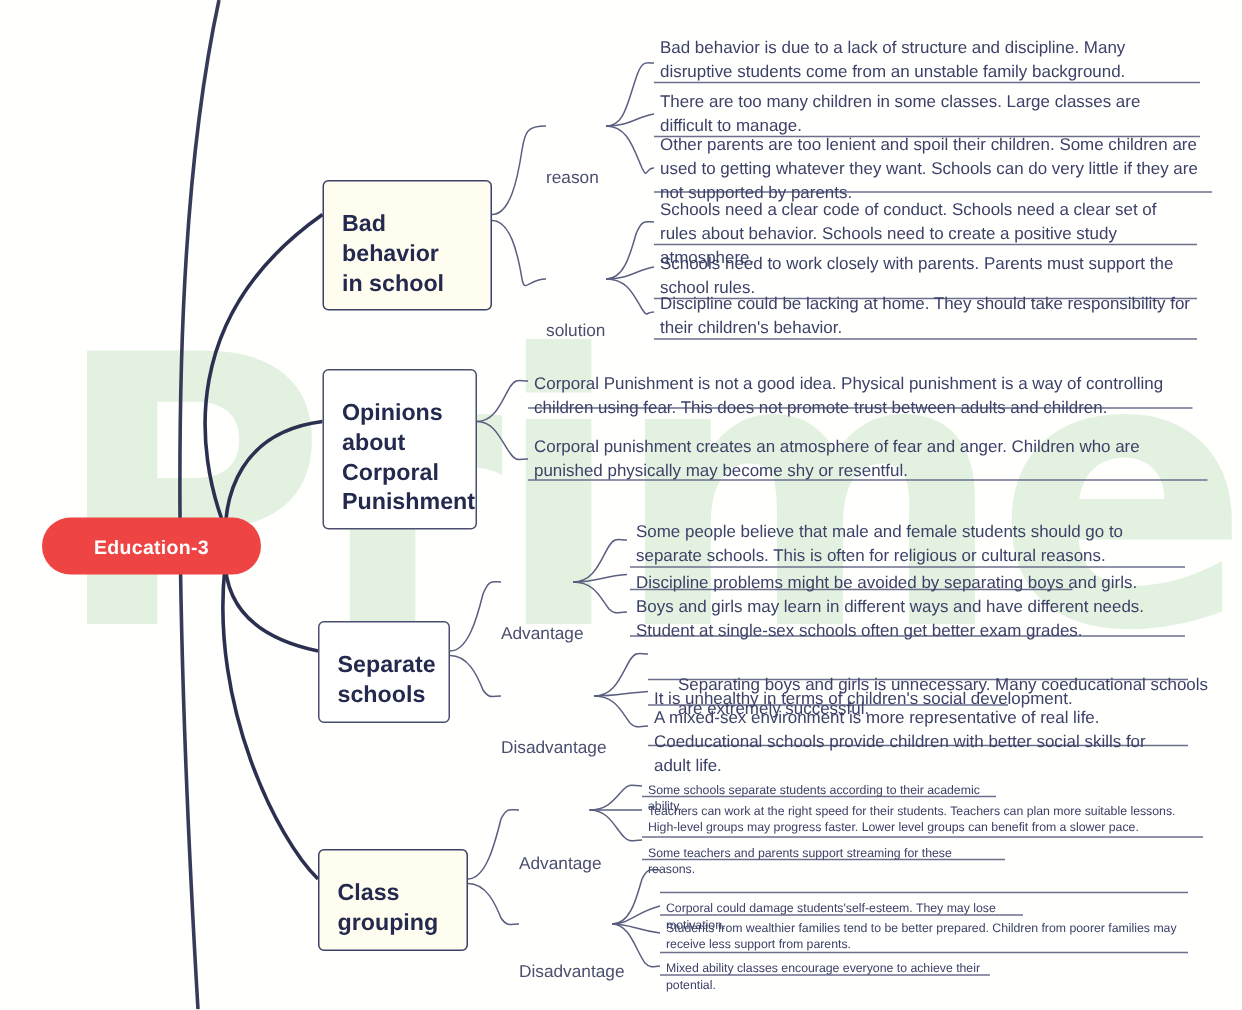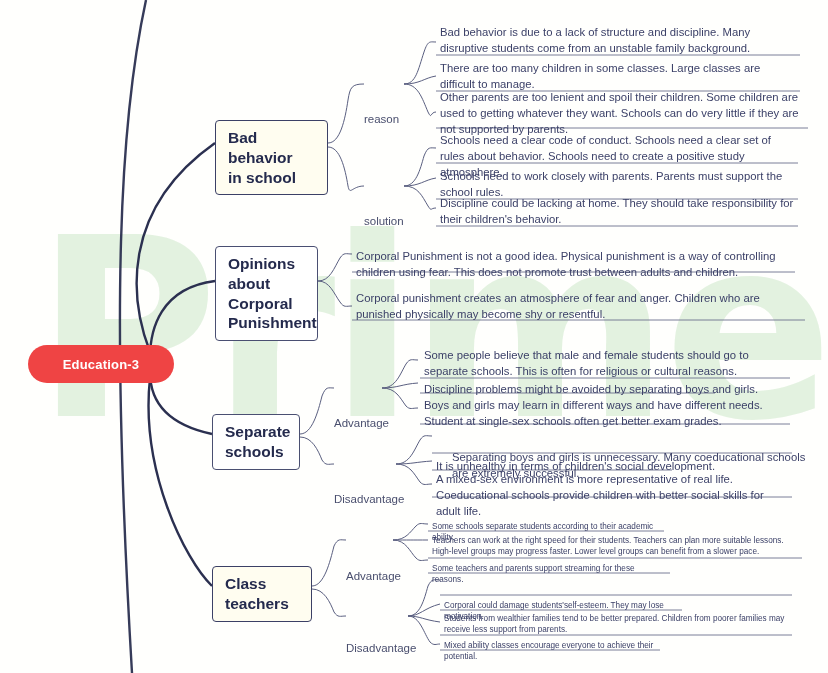--- a/index.html
+++ b/index.html
@@ -45,21 +45,21 @@
     letter-spacing:.2px;
   }
   .topic{
     background:#fffdf0;
     border:1.6px solid #3b4066;
     border-radius:4px;
     color:#242a4d;
     font-size:15.5px;
     font-weight:700;
     line-height:1.28;
-    padding:7px 10px 7px 12px;
+    padding:19px 10px 7px 12px;
     box-sizing:border-box;
   }
   .topic.plain{background:#ffffff;border-color:#4a4f72;border-width:1.2px;}
   .sublabel{
     position:absolute;z-index:3;
     color:#4a4f6e;
     font-size:11.5px;
     white-space:nowrap;
     margin-top:36px;
   }
@@ -192,21 +192,21 @@
 
   <div class="leaf" style="left:420px;top:346px;width:372px;">Some people believe that male and female students should go to separate schools. This is often for religious or cultural reasons.</div>
   <div class="leaf" style="left:420px;top:380px;width:372px;">Discipline problems might be avoided by separating boys and girls.</div>
   <div class="leaf" style="left:420px;top:396px;width:372px;">Boys and girls may learn in different ways and have different needs. Student at single-sex schools often get better exam grades.</div>
   <div class="leaf" style="left:448px;top:424px;width:360px;margin-top:24px;">Separating boys and girls is unnecessary. Many coeducational schools are extremely successful.</div>
   <div class="leaf" style="left:432px;top:457px;width:360px;">It is unhealthy in terms of children's social development.</div>
   <div class="leaf" style="left:432px;top:470px;width:360px;">A mixed-sex environment is more representative of real life. Coeducational schools provide children with better social skills for adult life.</div>
 
   <div class="node topic" style="left:212px;top:566px;width:100px;">
     <div>Class</div>
-    <div>teachers</div>
+    <div>grouping</div>
   </div>
   <div class="sublabel" style="left:346px;top:534px;">Advantage</div>
   <div class="sublabel" style="left:346px;top:606px;">Disadvantage</div>
 
   <div class="leaf tiny" style="left:428px;top:520px;width:236px;">Some schools separate students according to their academic ability.</div>
   <div class="leaf tiny" style="left:428px;top:534px;width:374px;">Teachers can work at the right speed for their students. Teachers can plan more suitable lessons. High-level groups may progress faster. Lower level groups can benefit from a slower pace.</div>
   <div class="leaf tiny" style="left:428px;top:562px;width:242px;">Some teachers and parents support streaming for these reasons.</div>
 
   <div class="leaf tiny" style="left:440px;top:599px;width:242px;">Corporal could damage students'self-esteem. They may lose motivation.</div>
   <div class="leaf tiny" style="left:440px;top:612px;width:352px;">Students from wealthier families tend to be better prepared. Children from poorer families may receive less support from parents.</div>

